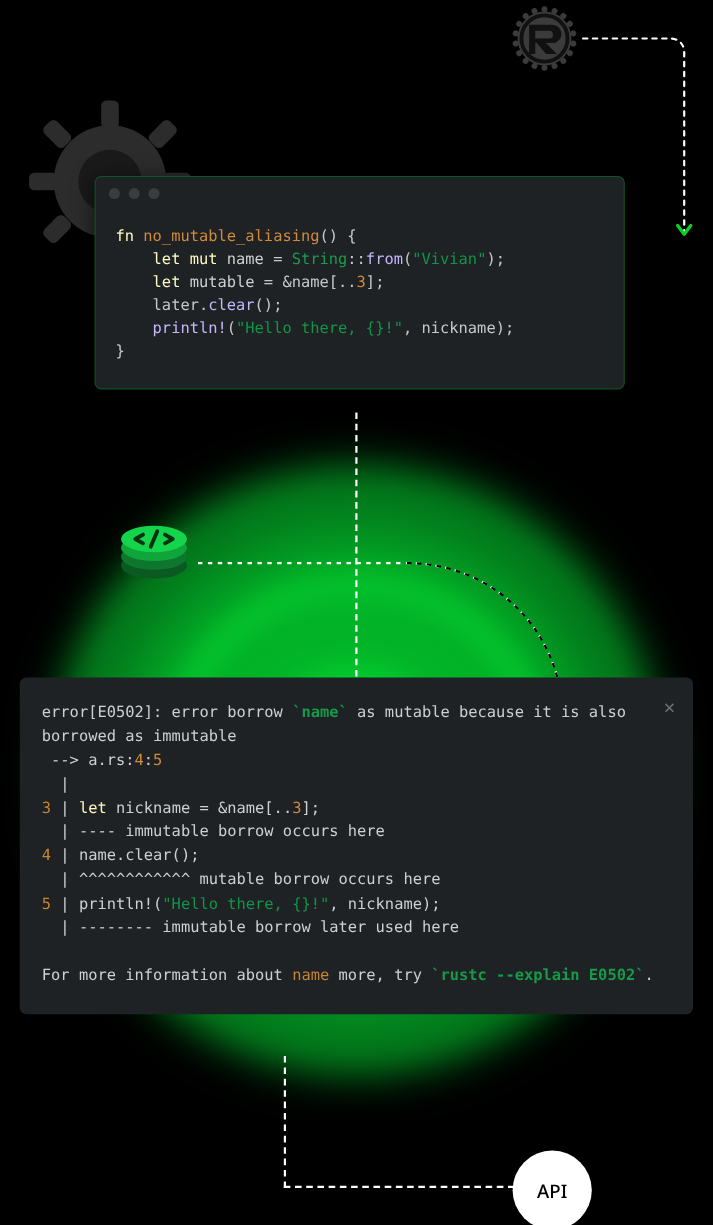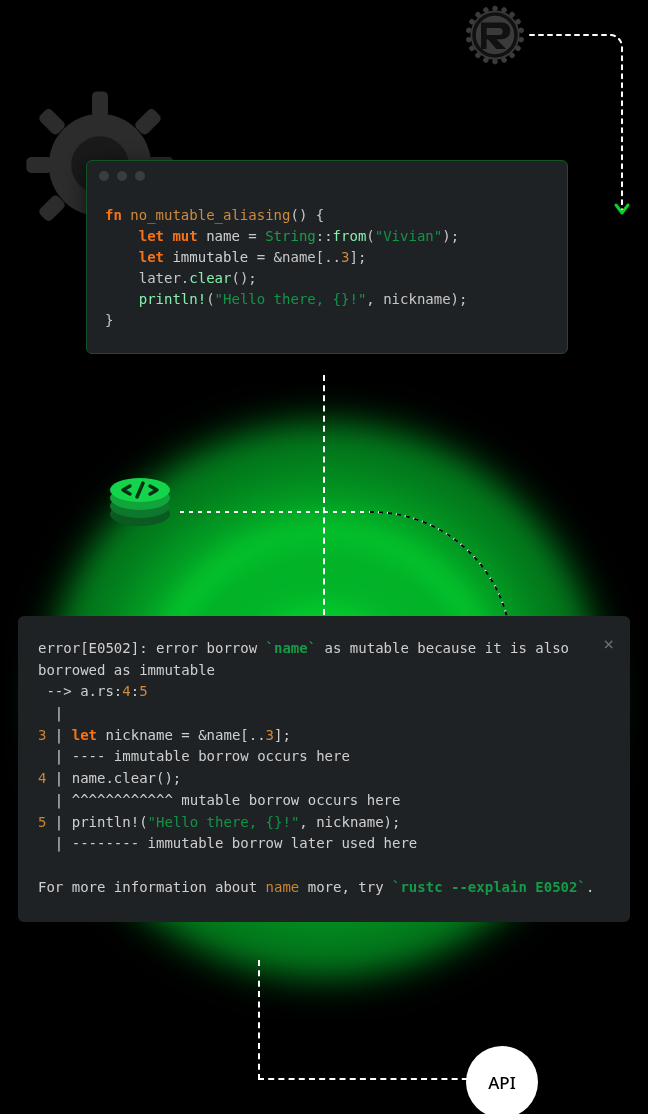--- a/index.html
+++ b/index.html
@@ -38,24 +38,24 @@
   .titlebar{height:30px;display:flex;align-items:center;padding:0 12px;gap:8px;}
   .dot{width:10px;height:10px;border-radius:50%;background:#3a3d40;}
   .window pre{margin:0;padding:14px 18px 22px 18px;font-size:14px;line-height:1.5;white-space:pre;overflow:hidden;}
 
   
   .panel{position:absolute;left:18px;top:616px;width:612px;background:#1f2225;border-radius:6px;padding:22px 20px 24px 20px;box-sizing:border-box;z-index:3;font-size:14px;line-height:1.55;}
   .panel .close{position:absolute;right:16px;top:14px;color:#6a6d70;cursor:pointer;font-size:18px;}
   .panel pre{margin:0;white-space:pre-wrap;word-break:break-word;}
 
   
-  .kw{color:#f97316;font-weight:bold;}      
+  .kw{color:#fef9c3;}      
   .fnname{color:#d08a3a;}  
   .type{color:#1a9c4c;}    
-  .call{color:#86efac;}    
+  .call{color:#c4b5fd;}    
   .str{color:#129447;}     
   .num{color:#d08a3a;}     
   .op{color:#c7c7c7;}
   .txt{color:#cfcfcf;}
   .hl-type{color:#159a47;font-weight:bold;} 
   .hl-this{color:#c98430;}
   .ln{color:#c98430;}
 
   
   .conn-low{position:absolute;left:258px;top:960px;width:2px;height:120px;border-left:2px dashed #fff;z-index:1;}
@@ -174,21 +174,21 @@
   </div>
 
   <div class="window">
     <div class="titlebar">
       <span class="dot"></span>
       <span class="dot"></span>
       <span class="dot"></span>
     </div>
     <pre id="code-pre"><span class="kw">fn </span><span class="fnname">no_mutable_aliasing</span><span class="op">() {
 </span><span class="op">    </span><span class="kw">let </span><span class="kw">mut </span><span class="txt">name </span><span class="op">= </span><span class="type">String</span><span class="op">::</span><span class="call">from</span><span class="op">(</span><span class="str">"Vivian"</span><span class="op">);
-</span><span class="op">    </span><span class="kw">let </span><span class="txt">immutable </span><span class="op">= &amp;name[..</span><span class="num">3</span><span class="op">];
+</span><span class="op">    </span><span class="kw">let </span><span class="txt">mutable </span><span class="op">= &amp;name[..</span><span class="num">3</span><span class="op">];
 </span><span class="op">    later.</span><span class="call">clear</span><span class="op">();
 </span><span class="op">    </span><span class="call">println!</span><span class="op">(</span><span class="str">"Hello there, {}!"</span><span class="op">, nickname);
 }</span></pre>
   </div>
 
   <div class="panel">
     <span class="close">×</span>
     <pre id="err-pre"><span class="txt">error[E0502]: error borrow </span><span class="hl-type">`name`</span><span class="txt"> as mutable because it is also borrowed as immutable
  --&gt; a.rs:</span><span class="num">4</span><span class="txt">:</span><span class="num">5</span><span class="txt">
   |

